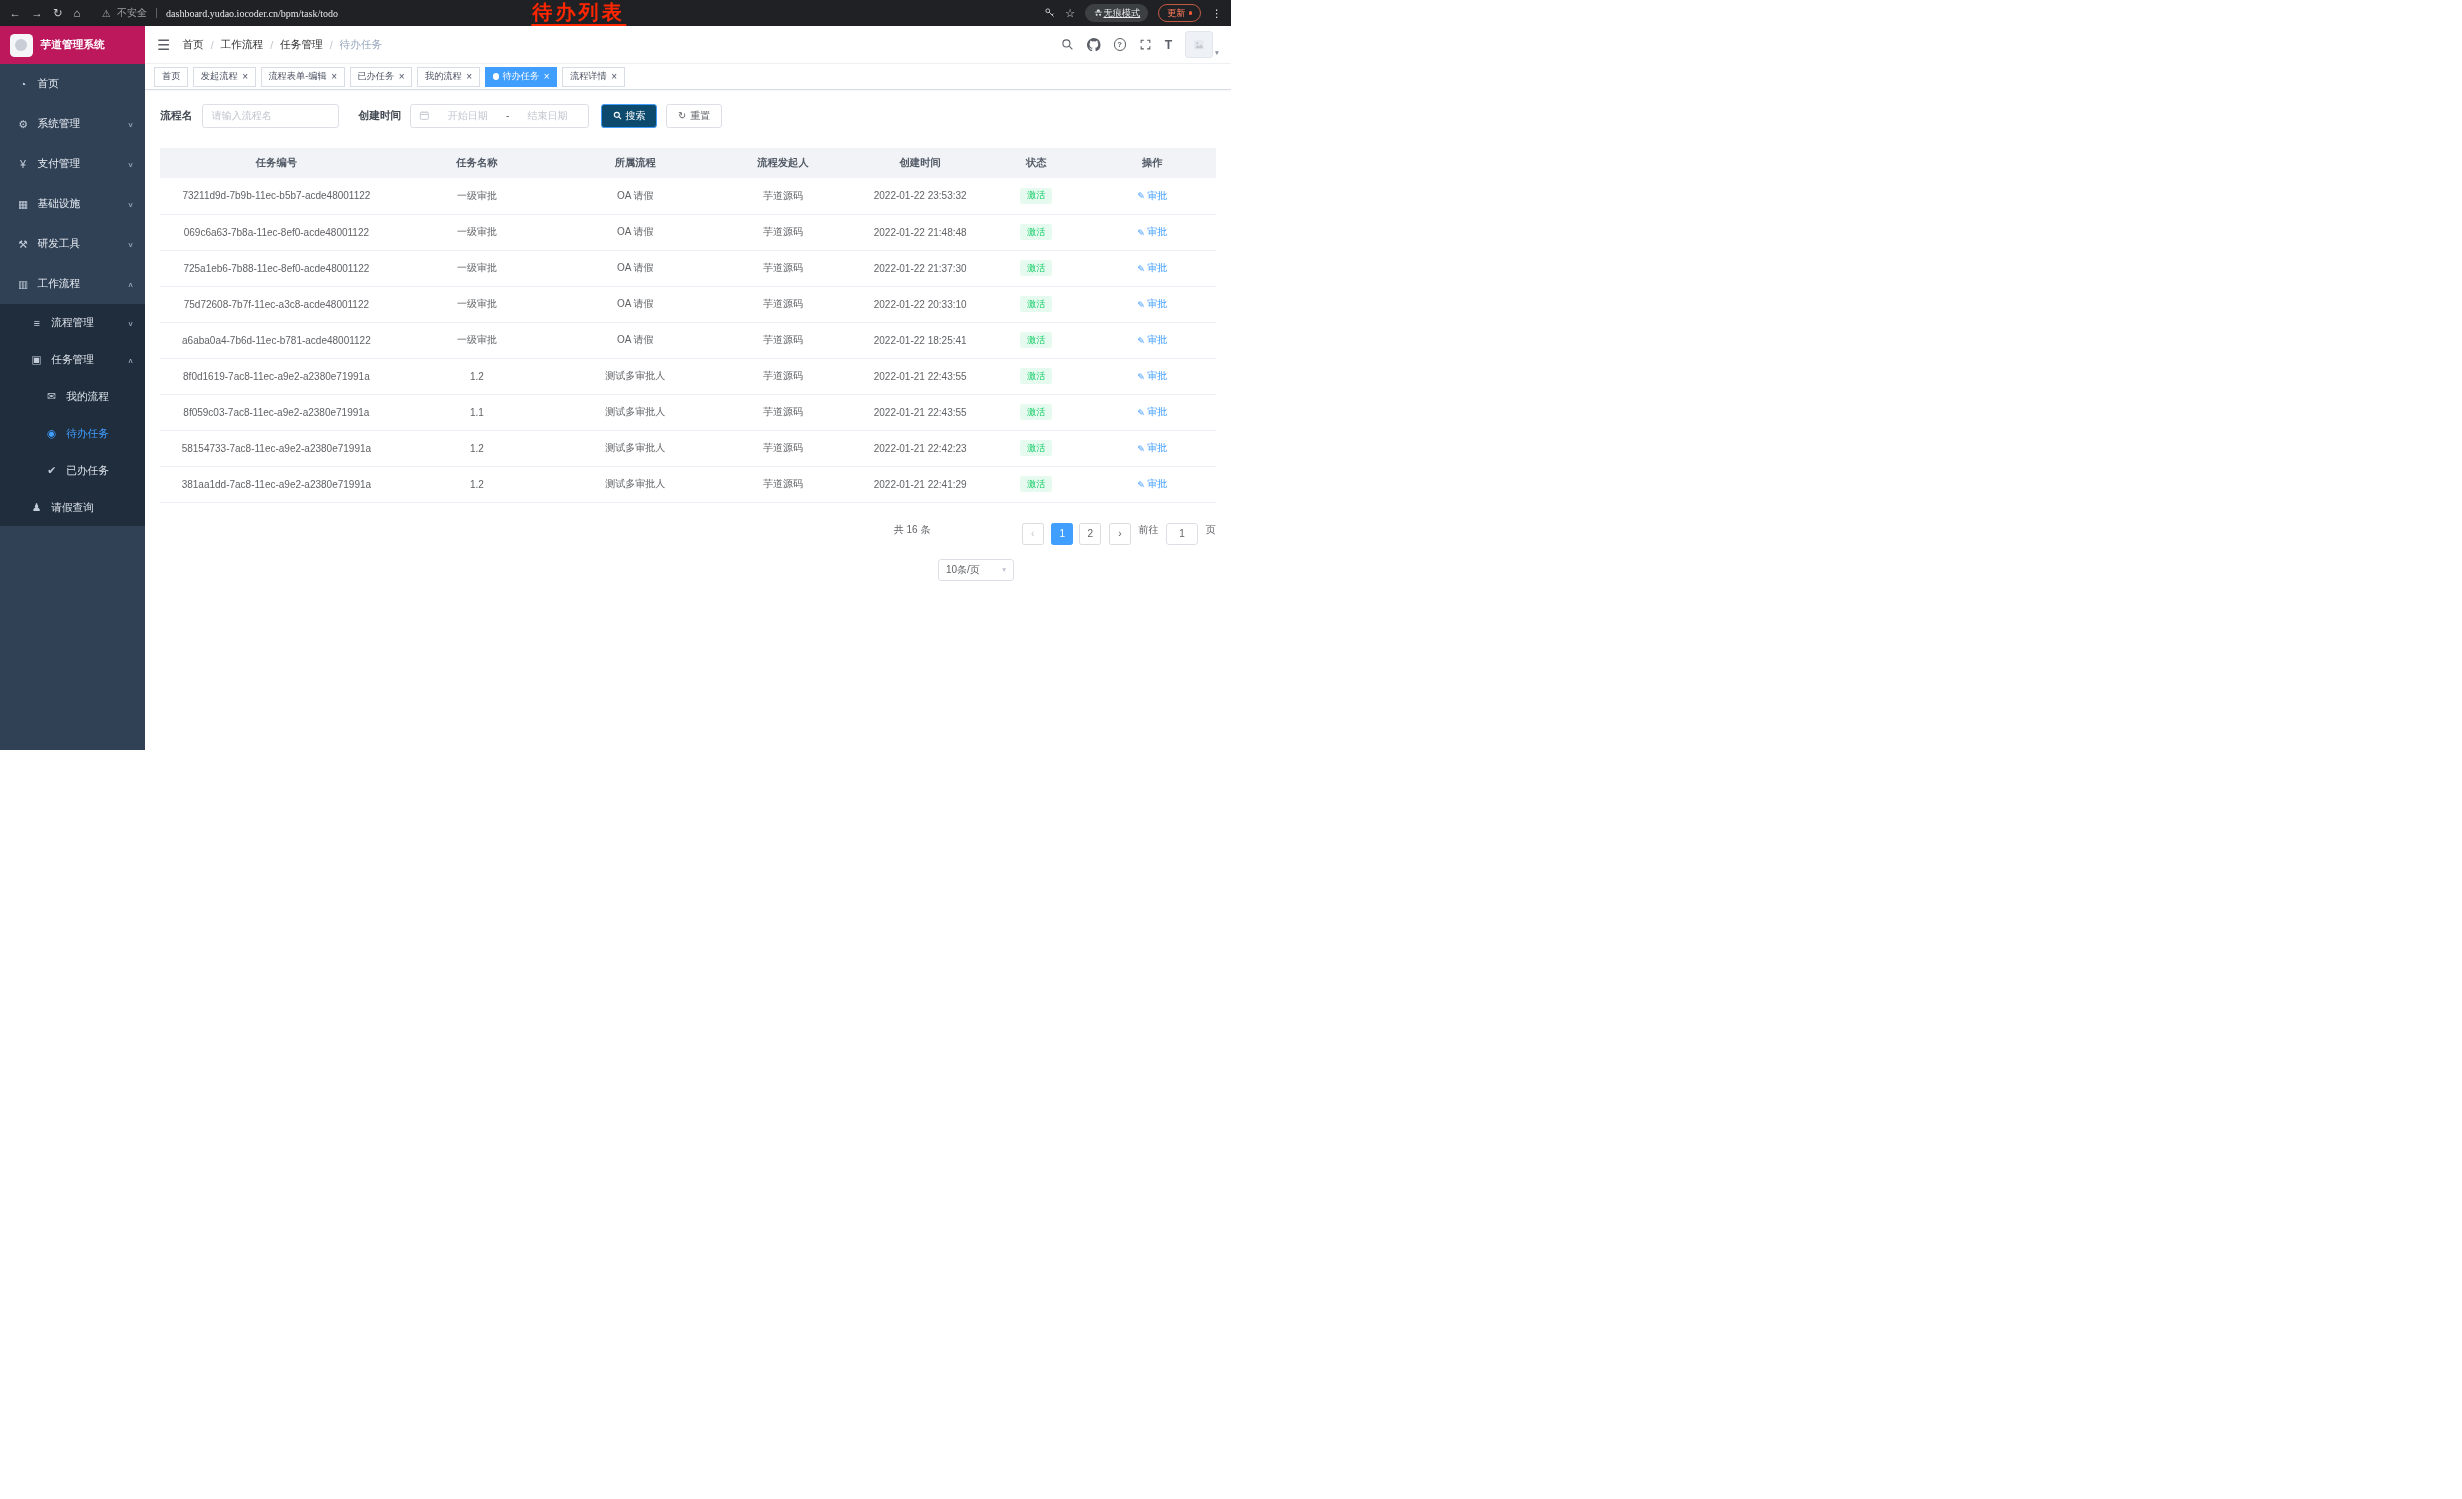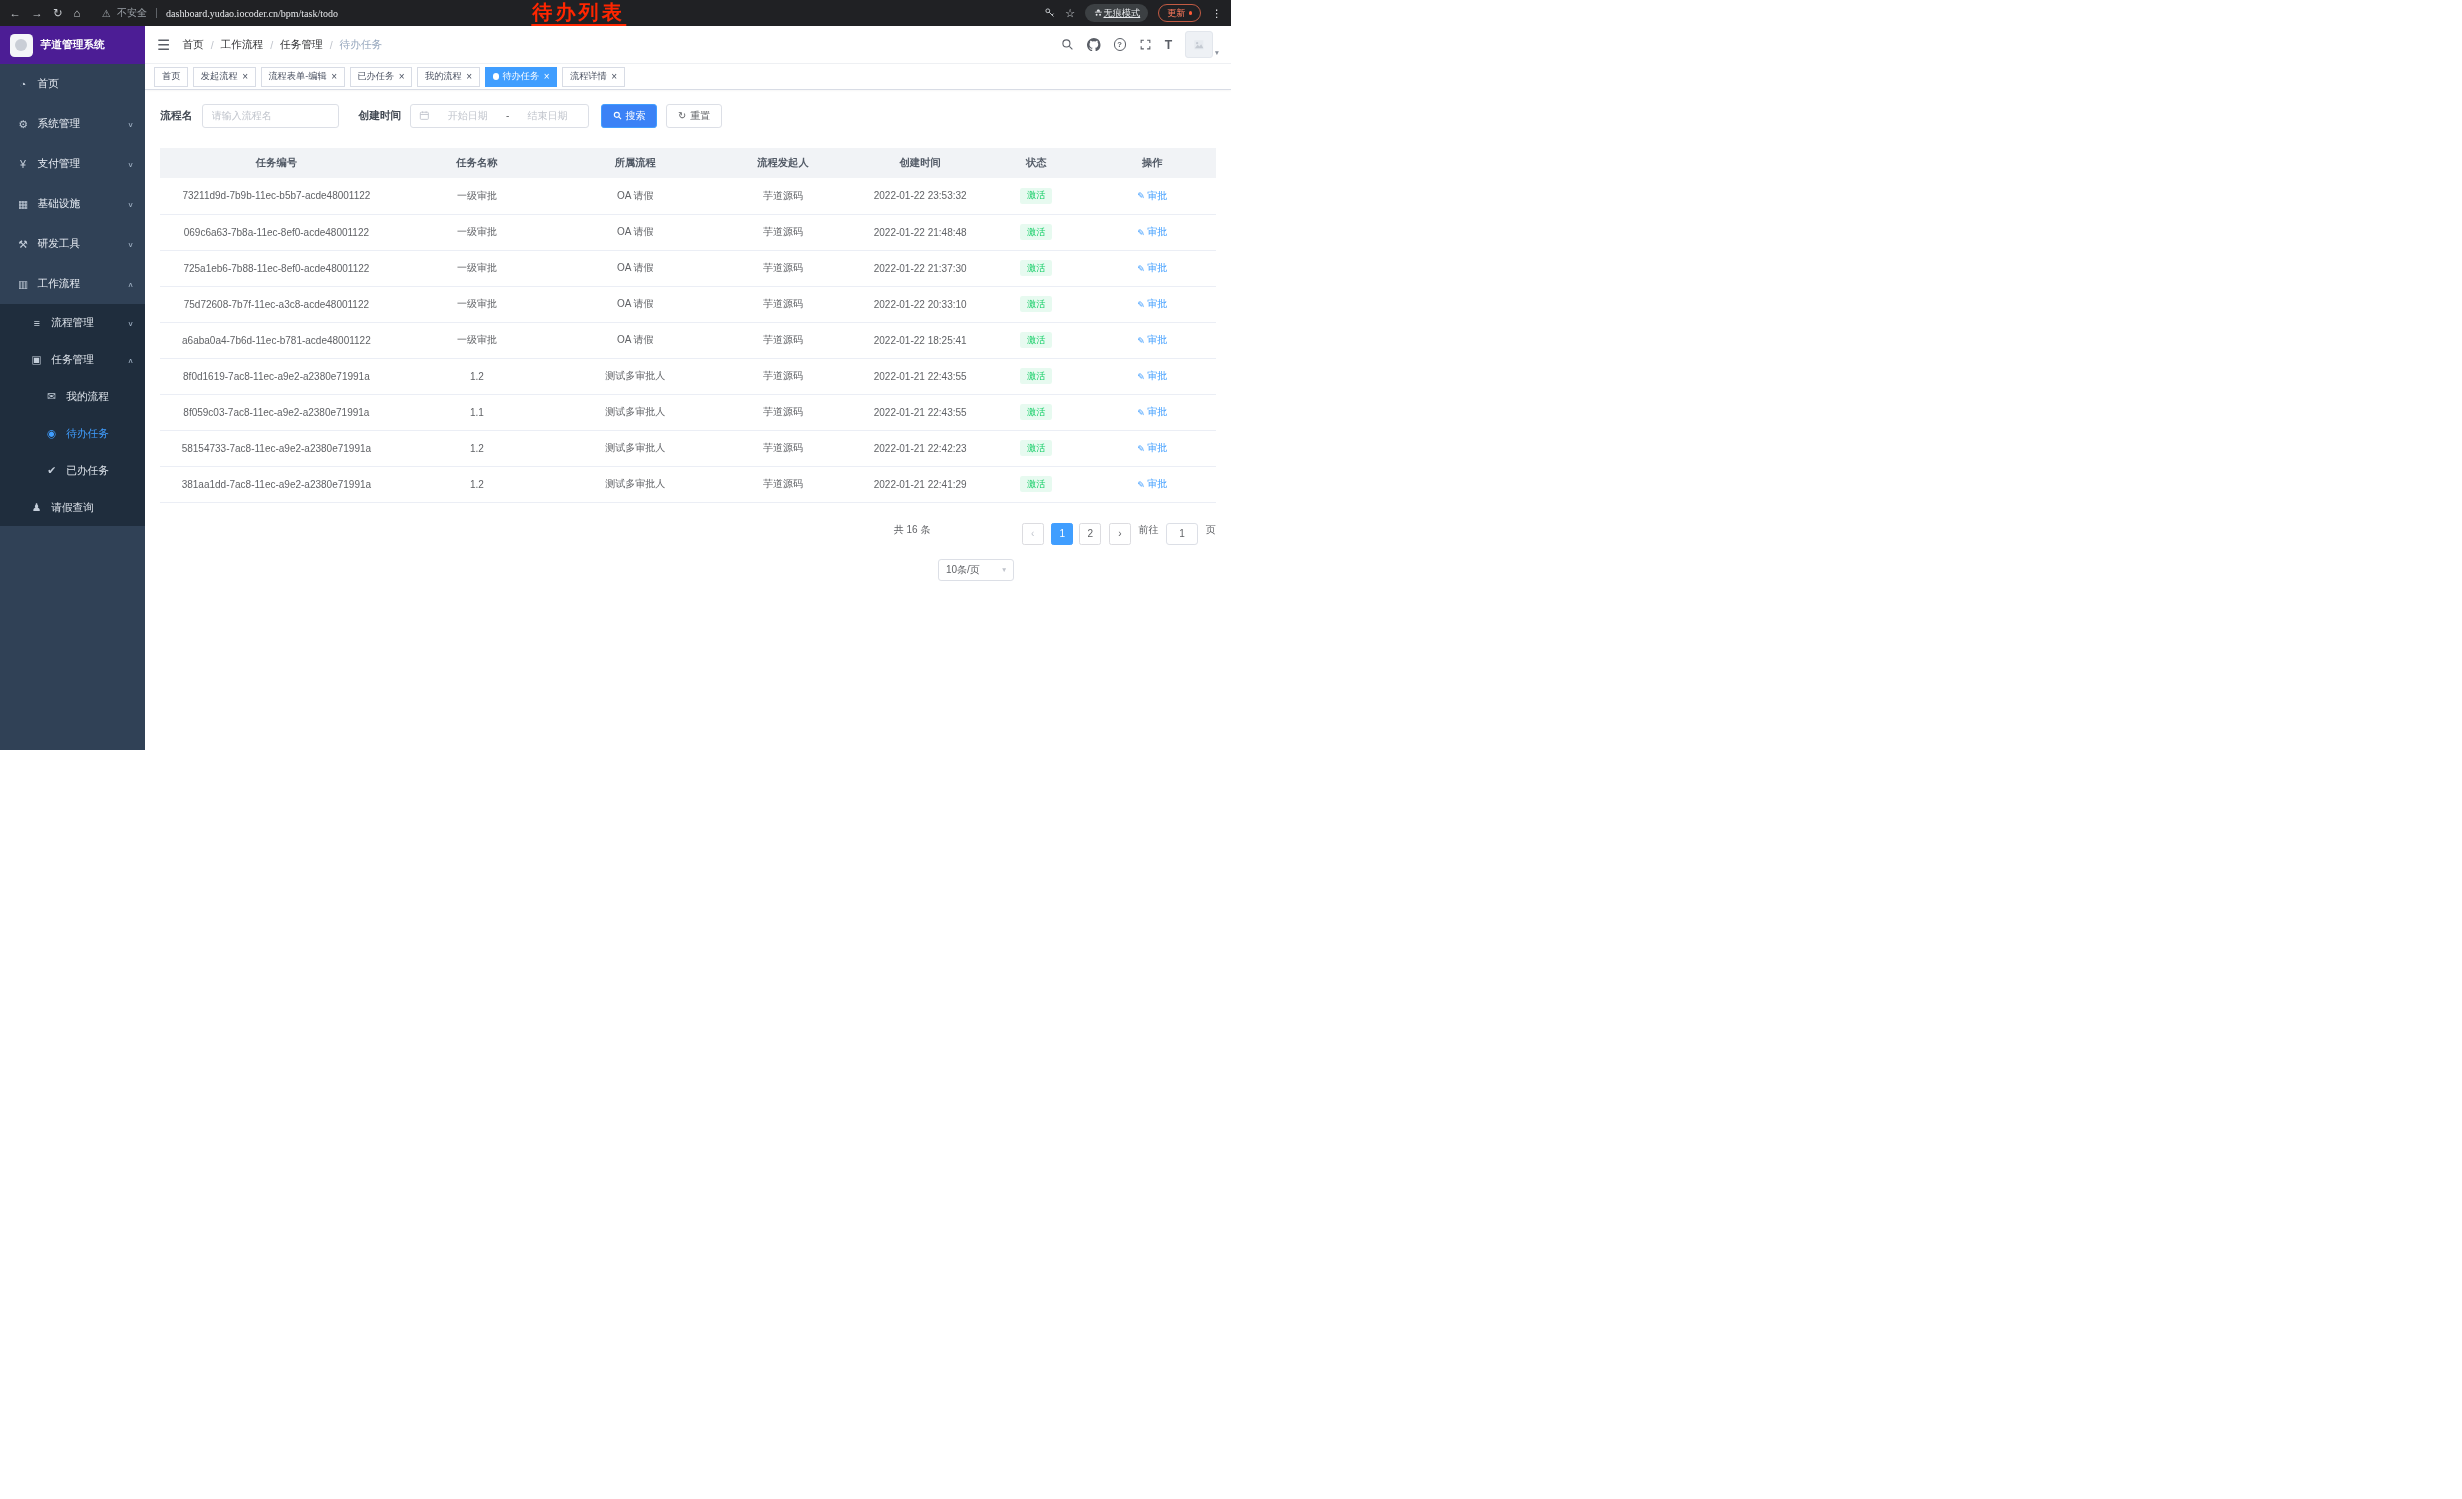--- a/index.html
+++ b/index.html
@@ -25,21 +25,21 @@
   .menu-dots { color:#e8eaed; font-size:10.7px; cursor:pointer; }
 
   
   .annotation { position:absolute; top:1px; left:47%; transform:translateX(-50%); z-index:50;
     font-size:20px; font-weight:bold; letter-spacing:3.1px; color:#ff2600;
     border-bottom:2.3px solid #ff2600; line-height:1.15; padding:0 1.5px; }
 
   
   .app { flex:1; display:flex; min-height:0; }
   .sidebar { width:145px; background:#304156; flex-shrink:0; overflow:hidden; }
-  .logo { height:38px; display:flex; align-items:center; gap:7.6px; padding:0 10px; background:#4c1d95; }
+  .logo { height:38px; display:flex; align-items:center; gap:7.6px; padding:0 10px; background:#be185d; }
   .logo-avatar { width:23px; height:23px; border-radius:4.6px; background:#f4f6f8; position:relative; flex-shrink:0; }
   .logo-avatar::after { content:""; position:absolute; left:5.3px; top:5.3px; width:12.2px; height:12.2px; border-radius:50%; background:#c9ced6; }
   .logo-title { color:#fff; font-weight:bold; font-size:10.7px; white-space:nowrap; }
   .menu-item { position:relative; display:flex; align-items:center; height:40px; padding:0 26px 0 15.3px; font-size:10.7px; color:#e8edf4; cursor:pointer; }
   .menu-item.sub { background:#1f2d3d; height:37px; color:#dde3ea; }
   .menu-item.lvl2 { padding-left:29px; }
   .menu-item.lvl3 { padding-left:44px; }
   .menu-item.active { color:#409eff; }
   .mi-icon { width:15.3px; margin-right:6.9px; text-align:center; font-size:10.7px; color:#c3cdd9; flex-shrink:0; }
   .menu-item.active .mi-icon { color:#409eff; }
@@ -74,21 +74,21 @@
   .content { flex:1; padding:13.7px 15.3px; overflow:hidden; }
   .filter { display:flex; align-items:center; font-size:10.7px; }
   .f-label { color:#434a54; font-weight:600; margin-right:9.2px; white-space:nowrap; }
   .f-label.second { margin-left:20px; }
   .text-input { width:137px; height:24px; border:0.8px solid #dcdfe6; border-radius:3.1px; padding:0 9.2px; font-size:10px; color:#606266; font-family:inherit; }
   .text-input::placeholder { color:#c0c4cc; }
   .date-range { width:179px; height:24px; border:0.8px solid #dcdfe6; border-radius:3.1px; display:flex; align-items:center; padding:0 7.6px; gap:4.6px; color:#c0c4cc; font-size:10px; cursor:pointer; }
   .date-part { flex:1; text-align:center; white-space:nowrap; }
   .date-sep { color:#606266; }
   .btn { height:24px; border-radius:3.1px; padding:0 10.7px; font-size:10px; display:inline-flex; align-items:center; gap:3.8px; cursor:pointer; border:0.8px solid transparent; font-family:inherit; white-space:nowrap; }
-  .btn-primary { background:#3b82f6; border-color:#409eff; color:#fff; margin-left:11.4px; }
+  .btn-primary { background:#0c4a6e; border-color:#409eff; color:#fff; margin-left:11.4px; }
   .btn-plain { background:#fff; border-color:#dcdfe6; color:#606266; margin-left:9.2px; }
   .btn .b-ic { font-size:10px; }
 
   
   table { width:100%; border-collapse:collapse; margin-top:20px; font-size:10px; color:#606266; table-layout:fixed; }
   thead th { background:#f1f3f6; height:30.5px; font-weight:bold; color:#525a66; text-align:center; font-size:10.3px; }
   tbody td { height:36px; border-bottom:0.8px solid #ebeef5; text-align:center; padding:0 4.6px; overflow:hidden; white-space:nowrap; text-overflow:ellipsis; }
   .badge { display:inline-block; padding:1.5px 6.9px; font-size:9.2px; border-radius:2.3px; background:#e7faf0; color:#13ce66; }
   .link { color:#409eff; cursor:pointer; display:inline-flex; align-items:center; gap:2.3px; }
   .edit-ic { font-size:9.2px; }

